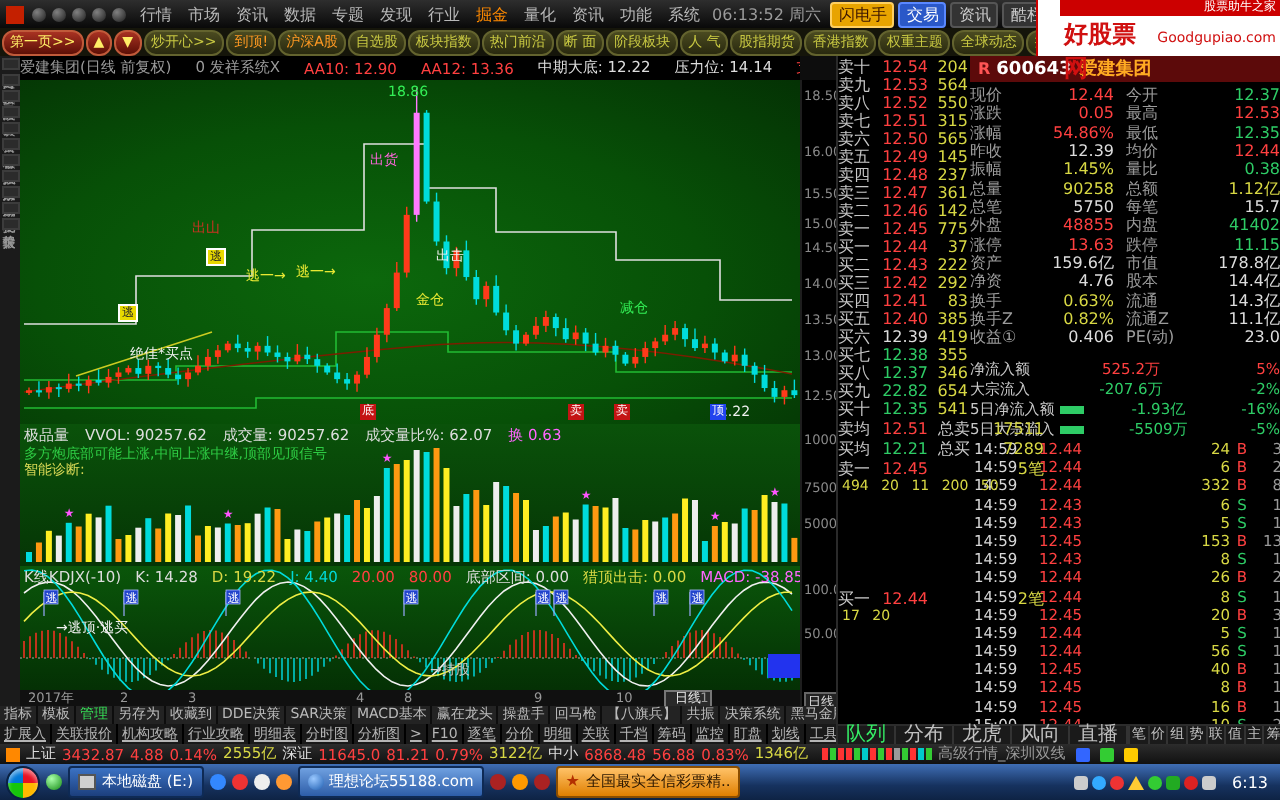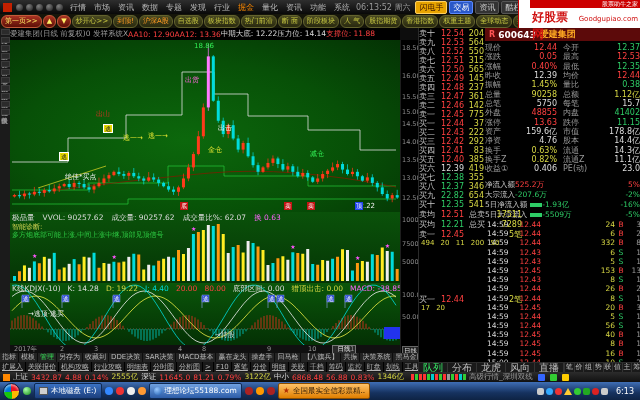--- a/index.html
+++ b/index.html
@@ -24,21 +24,21 @@
   #banner .u{color:#d01010;font-size:7px;margin-left:2px;}
   
   #tabrow{position:absolute;left:0;top:14px;width:518px;height:14px;background:#15150a;display:flex;align-items:center;gap:1px;padding:0 1px;box-sizing:border-box;overflow:hidden;}
   .pill{flex:0 0 auto;background:linear-gradient(#4a4a20,#29290f);border:1px solid #63632e;border-radius:6px;color:#c8c842;font-size:7px;height:11px;line-height:10px;padding:0 3px;white-space:nowrap;}
   .pill-red{background:linear-gradient(#a83222,#5c0f06);border-color:#c05a3a;color:#ffee66;}
   .pill-orange{color:#ff9922;}
   
   #leftstrip{position:absolute;left:0;top:28px;width:10px;height:325px;background:#1b1b1b;display:flex;flex-direction:column;align-items:center;padding-top:1px;box-sizing:border-box;}
   .vtab{writing-mode:vertical-rl;font-size:6.5px;line-height:9px;color:#999;background:#2b2b2b;border:1px solid #3c3c3c;width:9px;box-sizing:border-box;padding:2px 0;margin-bottom:2px;text-align:center;}
   
-  #chart-title{position:absolute;left:10px;top:28px;width:390px;height:12px;background:#000;display:flex;gap:0;align-items:center;font-size:7.5px;white-space:nowrap;overflow:hidden;}
+  #chart-title{position:absolute;left:10px;top:28px;width:390px;height:12px;background:#000;display:flex;gap:12px;align-items:center;font-size:7.5px;white-space:nowrap;overflow:hidden;}
   
   #main-chart{position:absolute;left:10px;top:40px;width:390px;height:172px;background:radial-gradient(ellipse at 45% 58%,#0c680c 0%,#075007 55%,#043204 100%);border-bottom:1px solid #000;}
   #vol-pane{position:absolute;left:10px;top:212px;width:390px;height:71px;background:linear-gradient(#0a520a,#053505);border-bottom:1px solid #000;}
   #kdj-pane{position:absolute;left:10px;top:283px;width:390px;height:62px;background:linear-gradient(#0a560a,#043004);border-bottom:1px solid #000;}
   #vol-header{position:absolute;left:2px;top:1px;display:flex;gap:8px;font-size:7.5px;white-space:nowrap;}
   #vol-diag{position:absolute;left:2px;top:11px;font-size:7px;line-height:8px;}
   #kdj-header{position:absolute;left:2px;top:1px;display:flex;gap:7px;font-size:7.5px;white-space:nowrap;}
   
   #scale-col{position:absolute;left:400px;top:40px;width:18px;height:313px;background:#000;border-left:1px solid #1e1e1e;box-sizing:border-box;}
   .sclbl{position:absolute;left:1px;font-size:6.5px;color:#8a8a8a;white-space:nowrap;}
@@ -69,21 +69,21 @@
   #rp-stats{position:absolute;left:66px;top:15px;width:156px;}
   .srow{display:flex;height:9.35px;line-height:9.35px;font-size:8px;}
   .sla{width:27px;color:#9a9a9a;flex:0 0 auto;}
   .sva{width:45px;text-align:right;flex:0 0 auto;}
   .slb{width:32px;color:#9a9a9a;padding-left:6px;flex:0 0 auto;box-sizing:content-box;}
   .svb{flex:1;text-align:right;padding-right:1px;}
   #rp-flows{position:absolute;left:66px;top:152px;width:156px;}
   .frow{display:flex;align-items:center;height:10px;line-height:10px;font-size:7.5px;}
   .fl{color:#c8c8c8;flex:0 0 auto;}
   .fbar{width:12px;height:4px;background:#2ecc66;margin-left:3px;flex:0 0 auto;}
-  .fv{flex:1;text-align:left;}
+  .fv{flex:1;text-align:center;}
   .fp{width:24px;text-align:right;padding-right:1px;flex:0 0 auto;}
   #rp-ticks{position:absolute;left:68px;top:192px;width:154px;}
   .trow{display:flex;height:9.2px;line-height:9.2px;font-size:7.5px;}
   .tt{width:26px;color:#d8d8d8;flex:0 0 auto;}
   .tp{width:28px;text-align:right;flex:0 0 auto;}
   .tv{flex:1;text-align:right;color:#d8d844;}
   .tbs{width:12px;text-align:center;flex:0 0 auto;}
   .tn{width:14px;text-align:right;color:#999;flex:0 0 auto;}
   #rp-tabs{position:absolute;left:0;top:334px;width:222px;height:10px;background:#1a1a1a;display:flex;border-top:1px solid #2c2c2c;box-sizing:border-box;}
   .rtab{font-size:10px;color:#c0c0c0;line-height:9px;padding:0 4px;border-right:1px solid #333;white-space:nowrap;flex:0 0 auto;}
@@ -481,22 +481,22 @@
         <rect x="385.69" y="56.94999999999993" width="3" height="12.050000000000066" fill="#ff9911"></rect>
       </svg>
     <div id="vol-header">
         <span class="cw">极品量</span>
         <span class="cw">VVOL: 90257.62</span>
         <span class="cw">成交量: 90257.62</span>
         <span class="cw">成交量比%: 62.07</span>
         <span class="cm">换 0.63</span>
       </div>
     <div id="vol-diag">
+      <div style="color:#2ecc44">多方炮底部可能上涨,中间上涨中继,顶部见顶信号</div>
       <div style="color:#d8d855">智能诊断:</div>
-      <div style="color:#2ecc44">多方炮底部可能上涨,中间上涨中继,顶部见顶信号</div>
     </div>
   </div>
 
   <div id="kdj-pane">
     <svg id="kdj-svg" class="lay" viewBox="0 0 390 62" preserveAspectRatio="none">
         <line x1="0" y1="46" x2="390" y2="46" stroke="#aaa" stroke-width="0.5" stroke-dasharray="1,2"></line>
         <line x1="2" y1="46" x2="2" y2="37.48458704184391" stroke="#ee3322" stroke-width="0.8"></line>
         <line x1="5" y1="46" x2="5" y2="35.16860100187866" stroke="#ee3322" stroke-width="0.8"></line>
         <line x1="8" y1="46" x2="8" y2="33.42687971434056" stroke="#ee3322" stroke-width="0.8"></line>
         <line x1="11" y1="46" x2="11" y2="32.35176666543654" stroke="#ee3322" stroke-width="0.8"></line>
@@ -855,21 +855,21 @@
           <span class="svb cg">12.37</span>
         </div>
         <div class="srow">
           <span class="sla">涨跌</span>
           <span class="sva cr">0.05</span>
           <span class="slb">最高</span>
           <span class="svb cr">12.53</span>
         </div>
         <div class="srow">
           <span class="sla">涨幅</span>
-          <span class="sva cr">0.40%</span>
+          <span class="sva cr">54.86%</span>
           <span class="slb">最低</span>
           <span class="svb cg">12.35</span>
         </div>
         <div class="srow">
           <span class="sla">昨收</span>
           <span class="sva cw">12.39</span>
           <span class="slb">均价</span>
           <span class="svb cr">12.44</span>
         </div>
         <div class="srow">

